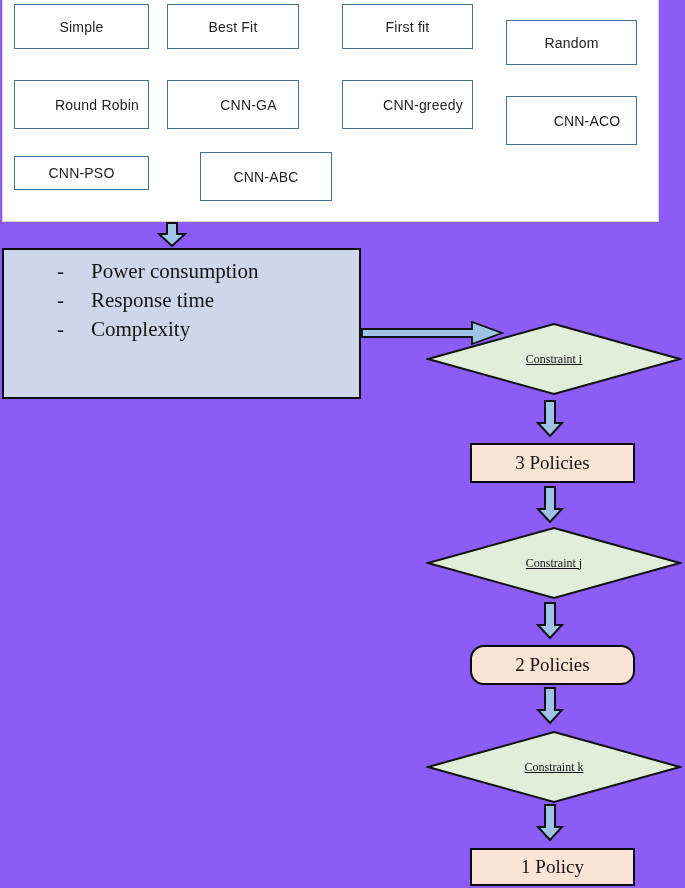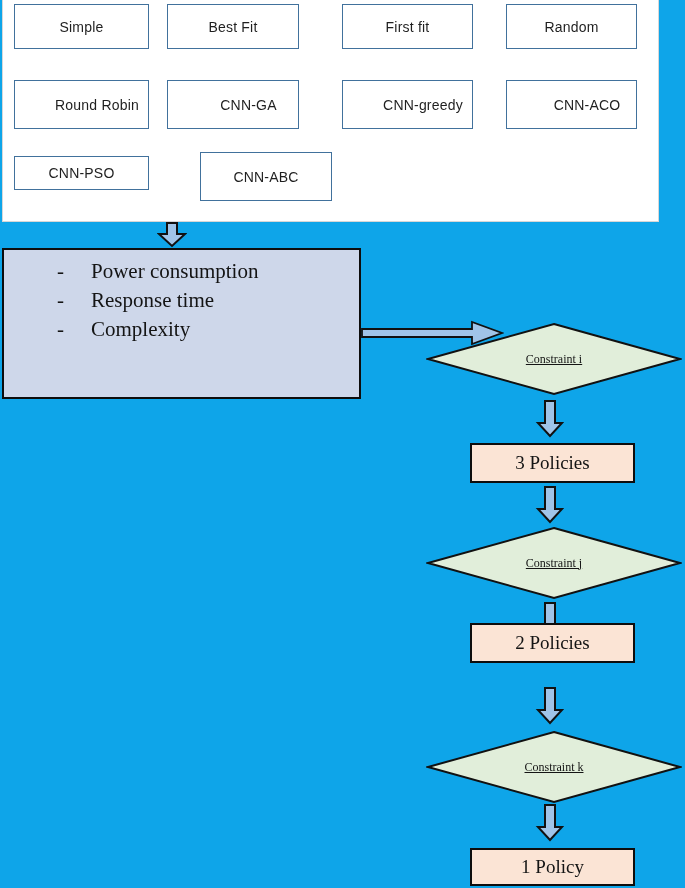--- a/index.html
+++ b/index.html
@@ -3,21 +3,21 @@
 <meta charset="utf-8">
 <style>
   * { margin: 0; padding: 0; box-sizing: border-box; }
   html, body { background: #ffffff; }
   body { font-family: "Liberation Sans", sans-serif; }
 
   .canvas {
     position: relative;
     width: 685px;
     height: 888px;
-    background: #0ea5e9;
+    background: #8b5cf6;
     overflow: hidden;
   }
 
   
   .panel {
     position: absolute;
     left: 2px; top: -2px;
     width: 657px; height: 224px;
     border: 1px solid var(--panel-border, #d7d7d7);
     background: #ffffff;
@@ -26,21 +26,21 @@
     position: absolute;
     background: #ffffff;
     border: 1.5px solid var(--algo-box-border, #41719C);
     display: flex; align-items: center; justify-content: center;
     font-size: 14px; color: #1f1f1f;
     letter-spacing: .2px;
   }
   .c0 { left: 11px;  width: 135px; }
   .c1 { left: 164px; width: 132px; }
   .c2 { left: 339px; width: 131px; }
-  .c3 { left: 503px; width: 131px; }
+  .c3 { left: 503px; width: 131px; margin-top: 16px; }
   .r0 { top: 5px;   height: 45px; }
   .r1 { top: 81px;  height: 49px; padding-left: 31px; }
   .r2 { top: 157px; height: 34px; }
   .abc { top: 153px; height: 49px; margin-left: 33px; }
 
   
   .criteria {
     position: absolute;
     left: 2px; top: 248px;
     width: 359px; height: 151px;
@@ -82,21 +82,21 @@
   .policy {
     position: absolute;
     left: 470px; width: 165px; height: 40px;
     background: var(--policy-fill, #FBE4D5);
     border: 2px solid #0d0d0d;
     display: flex; align-items: center; justify-content: center;
     font-family: Liberation Serif, serif;
     font-size: 19px; color: #141414;
   }
   .p1 { top: 443px; }
-  .p2 { top: 623px; }
+  .p2 { top: 645px; border-radius: 14px; }
   .p3 { top: 848px; height: 38px; }
 </style>
 </head>
 <body>
 
 <div class="canvas">
 
   <div class="panel">
     <div class="algo c0 r0">
       <span>Simple</span>

